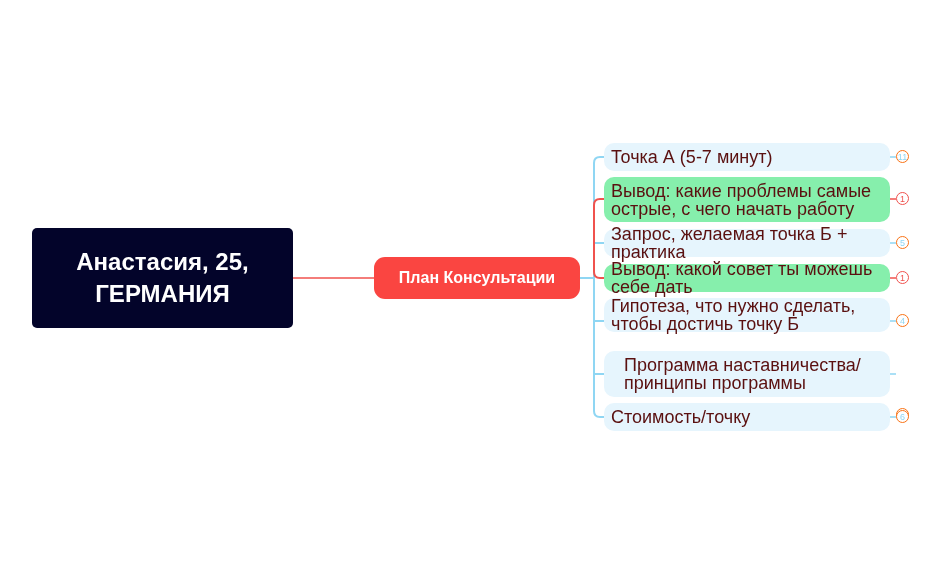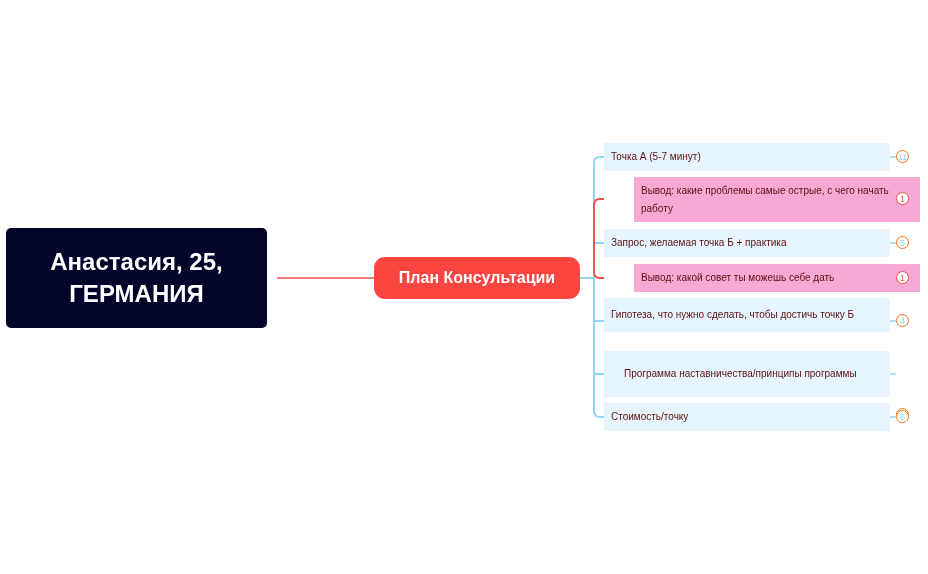--- a/index.html
+++ b/index.html
@@ -1,21 +1,21 @@
 <!DOCTYPE html>
 <html><head>
 <meta charset="utf-8">
 <style>
   html, body { margin:0; padding:0; }
   body { width:928px; height:574px; background:#ffffff; position:relative; overflow:hidden; font-family:"Liberation Sans", sans-serif; }
-  .root { position:absolute; left:6px; top:228px; width:261px; height:100px; background:#03042a; border-radius:5px; color:#fff; font-weight:bold; font-size:24px; line-height:32px; display:flex; align-items:center; justify-content:center; text-align:center; box-sizing:border-box; padding:0 20px; }
+  .root { position:absolute; left:32px; top:228px; width:261px; height:100px; background:#03042a; border-radius:5px; color:#fff; font-weight:bold; font-size:24px; line-height:32px; display:flex; align-items:center; justify-content:center; text-align:center; box-sizing:border-box; padding:0 20px; }
   .central { position:absolute; left:374px; top:257px; width:206px; height:42px; background:#fa4541; border-radius:11px; color:#fff; font-weight:bold; font-size:16px; display:flex; align-items:center; justify-content:center; }
-  .node { position:absolute; left:604px; width:286px; border-radius:0; box-sizing:border-box; padding:0 7px; font-size:10px; line-height:18px; color:#5a1010; display:flex; align-items:center; }
+  .node { position:absolute; left:604px; width:286px; border-radius:10px; box-sizing:border-box; padding:0 7px; font-size:18px; line-height:18px; color:#5a1010; display:flex; align-items:center; }
   .node.blue { background:#e6f5fd; }
-  .node.red { background:#f9a8d4;margin-left:30px; }
+  .node.red { background:#86efac; }
   .badge { position:absolute; left:896px; width:13px; height:13px; border-radius:50%; background:#fff; font-size:9px; line-height:13px; text-align:center; box-sizing:border-box; }
   .badge.blue { border:1px solid #f97316; color:#8fd6f3; }
   .badge.red { border:1px solid #f0524e; color:#f0524e; }
   svg.lines { position:absolute; left:0; top:0; }
 </style>
 </head>
 <body>
 
 <svg class="lines" width="928" height="574">
 

